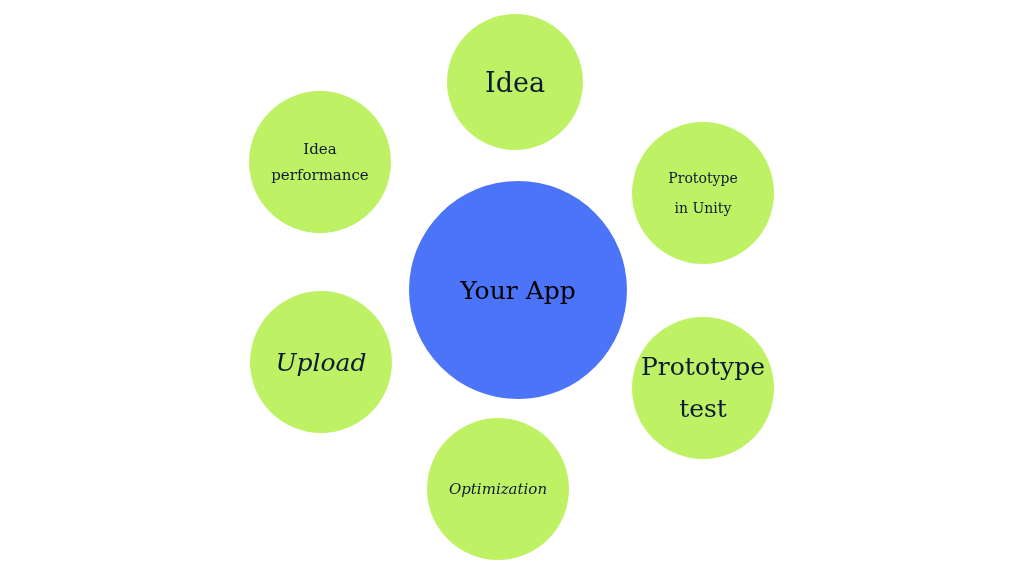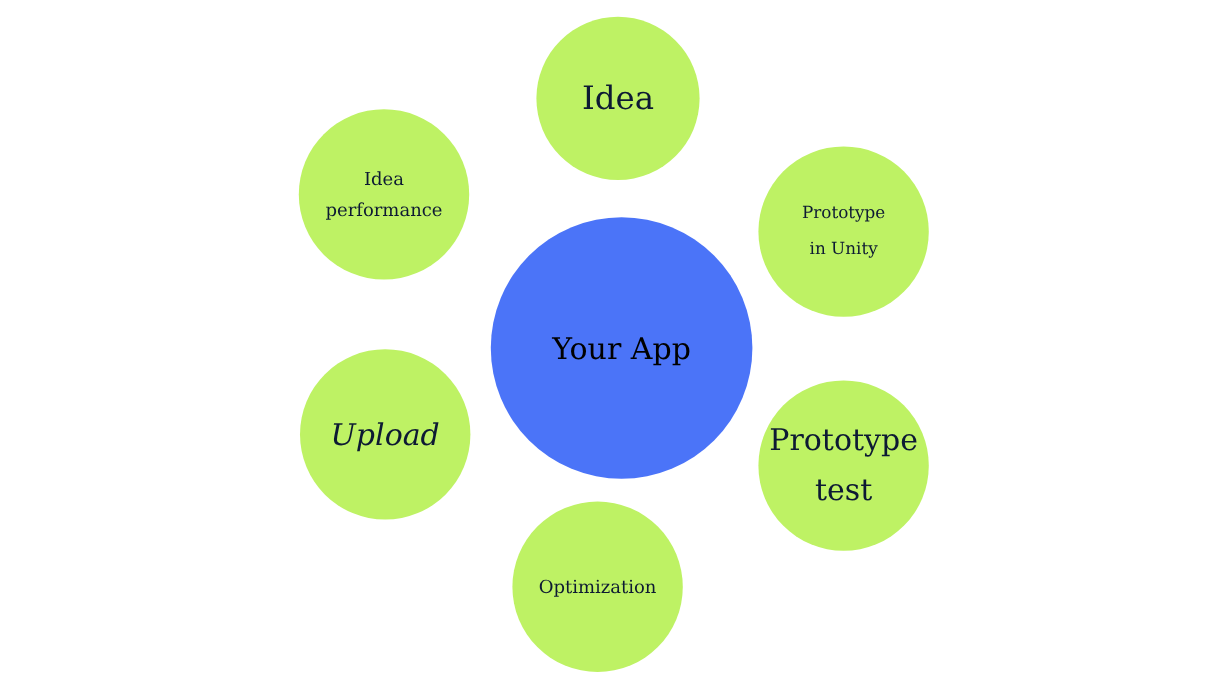--- a/index.html
+++ b/index.html
@@ -32,21 +32,21 @@
   <span class="label" style="font-size:14px; line-height:30px;">Prototype
 in Unity</span>
 </div>
 
 <div class="circle node" style="left:632px; top:317px; width:142px; height:142px;">
   <span class="label" style="font-size:25px; line-height:42px;">Prototype
 test</span>
 </div>
 
 <div class="circle node" style="left:427px; top:418px; width:142px; height:142px;">
-  <span class="label" style="font-size:15px;">Optimization</span>
+  <span class="label" style="font-size:15px;font-style:italic;">Optimization</span>
 </div>
 
 <div class="circle node" style="left:250px; top:291px; width:142px; height:142px;">
   <span class="label" style="font-size:25px;font-style:italic;">Upload</span>
 </div>
 
 <div class="circle node" style="left:249px; top:91px; width:142px; height:142px;">
   <span class="label" style="font-size:15px; line-height:26px;">Idea
 performance</span>
 </div>

